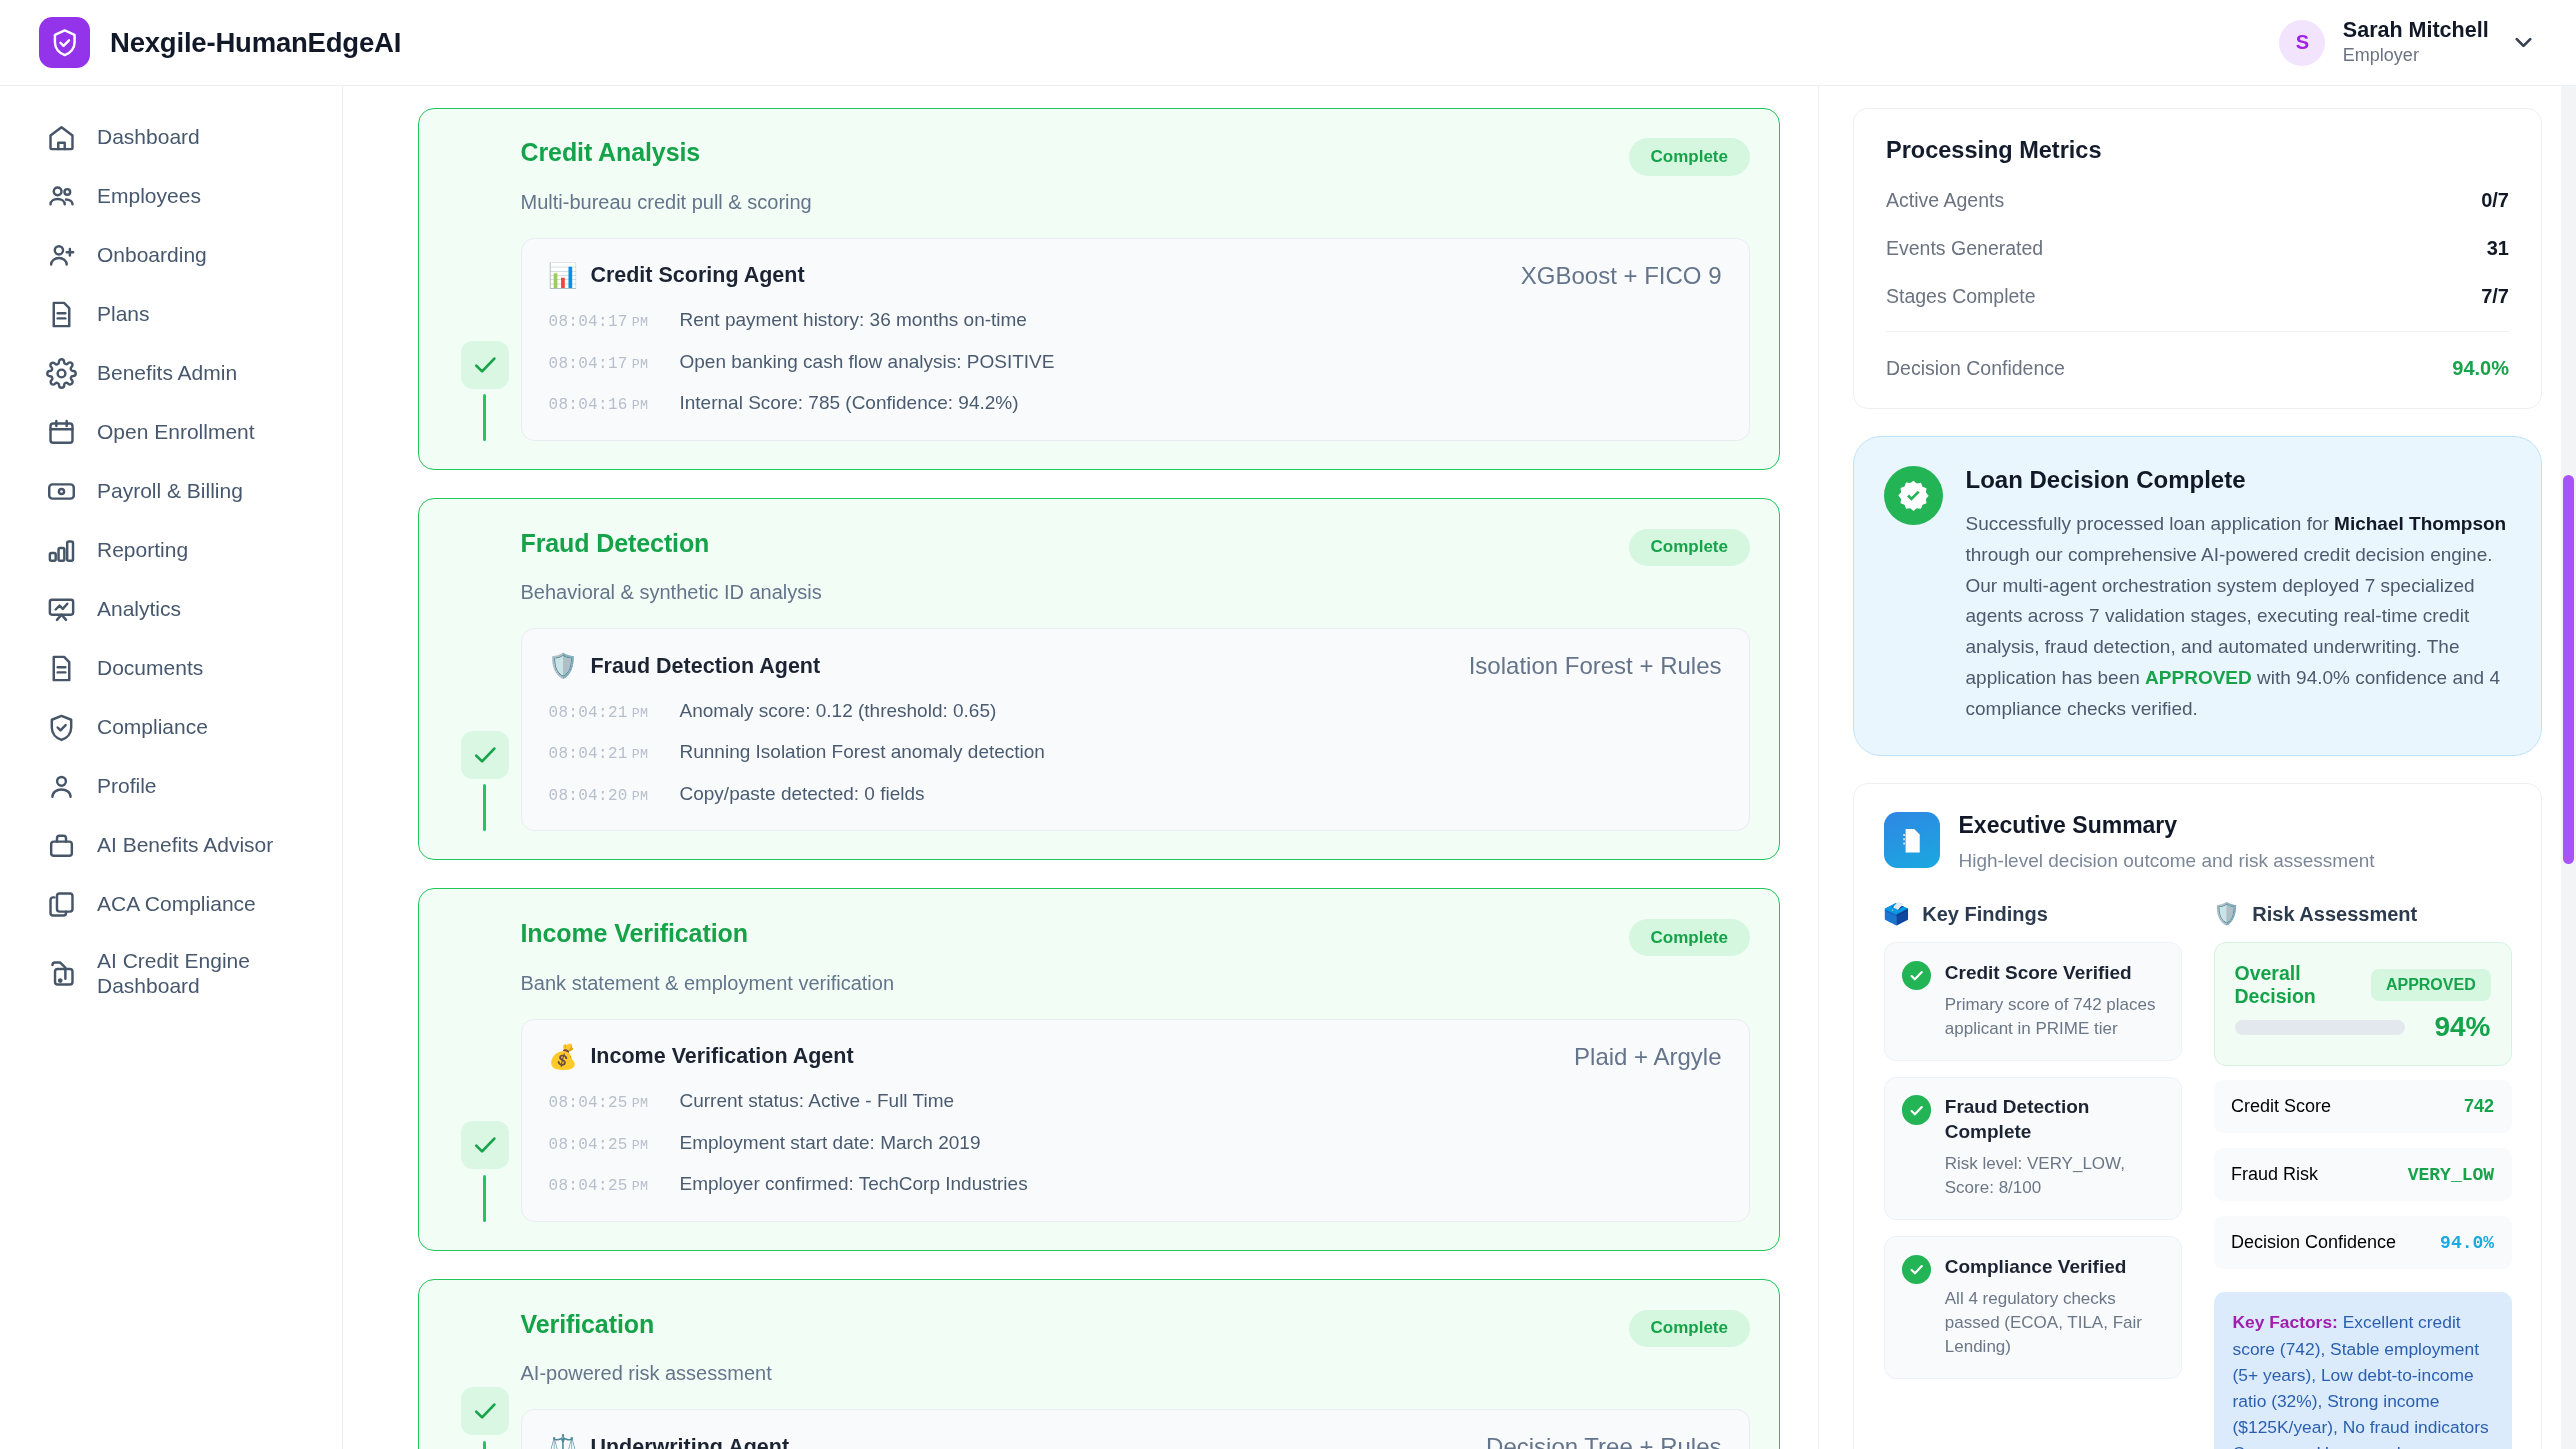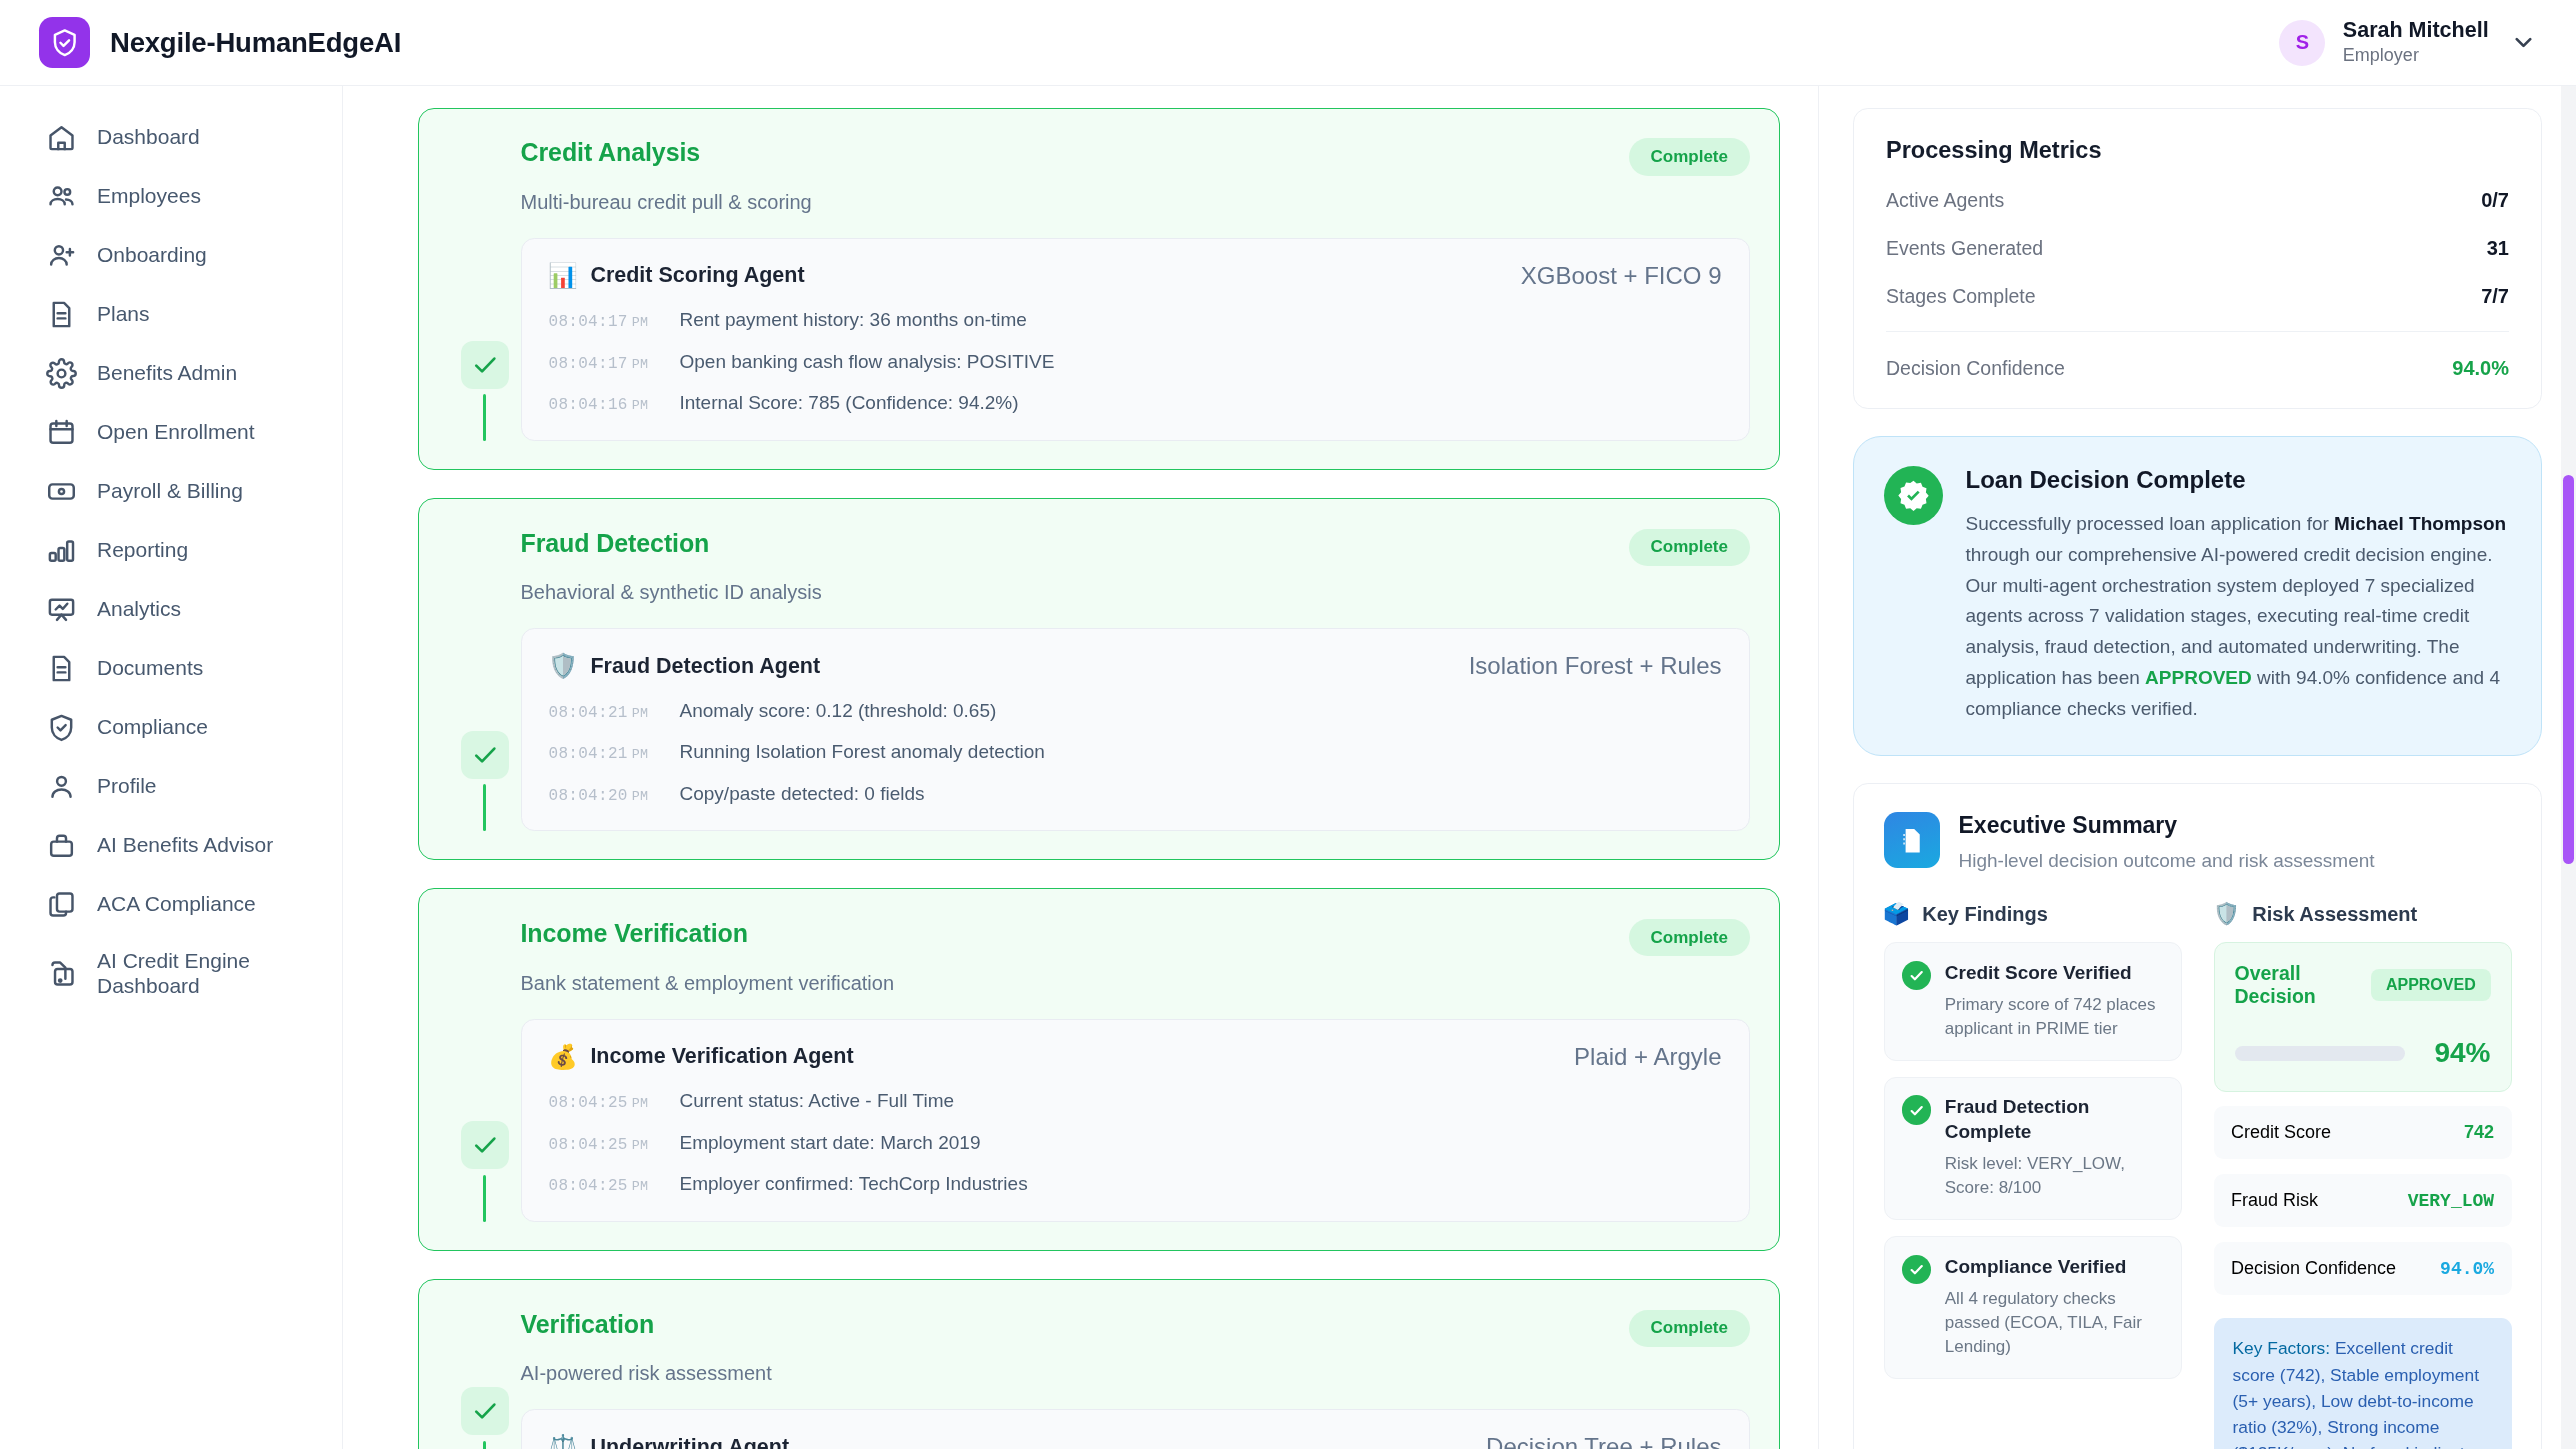--- a/index.html
+++ b/index.html
@@ -210,21 +210,21 @@
   .risk-card {
     background: #f0fcf4; border: 1.3px solid #d6f3e0; border-radius: 12px;
     padding: 19px 20px 21.5px 20px; margin-top: 16px;
   }
   .risk-toprow { display: flex; align-items: center; gap: 13.4px; }
   .risk-overall { font-size: 19.5px; font-weight: 700; color: #15a34a; }
   .risk-approved {
     background: #d5f7e0; color: #15a34a;
     font-size: 16px; font-weight: 700; padding: 6.7px 14.8px; border-radius: 8px;
   }
-  .risk-bar-row { display: flex; align-items: center; gap: 29px; margin-top: 29px; }
+  .risk-bar-row { display: flex; align-items: center; gap: 29px; margin-top: 3px; }
   .risk-bar {
     flex: 1; height: 14.8px; border-radius: 670px; background: #e3e8ef; overflow: hidden;
   }
   .risk-bar-fill { height: 100%; background: #e3e8ef; }
   .risk-pct { font-size: 28px; font-weight: 700; color: #15a34a; }
 
   .kv-row {
     background: #f8fafc; border-radius: 9.4px;
     padding: 16px 17.4px; margin-top: 14.8px;
     display: flex; align-items: center; justify-content: space-between;
@@ -233,21 +233,21 @@
   .kv-value { font-size: 18px; font-weight: 600; }
   .kv-value.green { color: #16a34a; }
   .kv-value.mono { font-family: "Liberation Mono", monospace; }
   .kv-value.cyan { color: #1aa9e0; }
 
   .keyfactors {
     background: #dcebfb; border-radius: 10.7px;
     padding: 17.4px 19px; margin-top: 23px;
     font-size: 17.4px; color: #2a5fb0; line-height: 1.5;
   }
-  .keyfactors b { color: #0369a1; font-weight: 400; margin-top: 19px; }
+  .keyfactors b { color: #a21caf; font-weight: 700; margin-top: 19px; }
 
   
   .scrollbar {
     position: absolute; top: 0; right: 0; width: 14.8px; height: 100%;
     background: #f3f4f6;
   }
   .scrollbar-thumb {
     position: absolute; left: 2px; width: 10.7px;
     top: 389px; height: 389px;
     border-radius: 670px; background: #a855f7;

